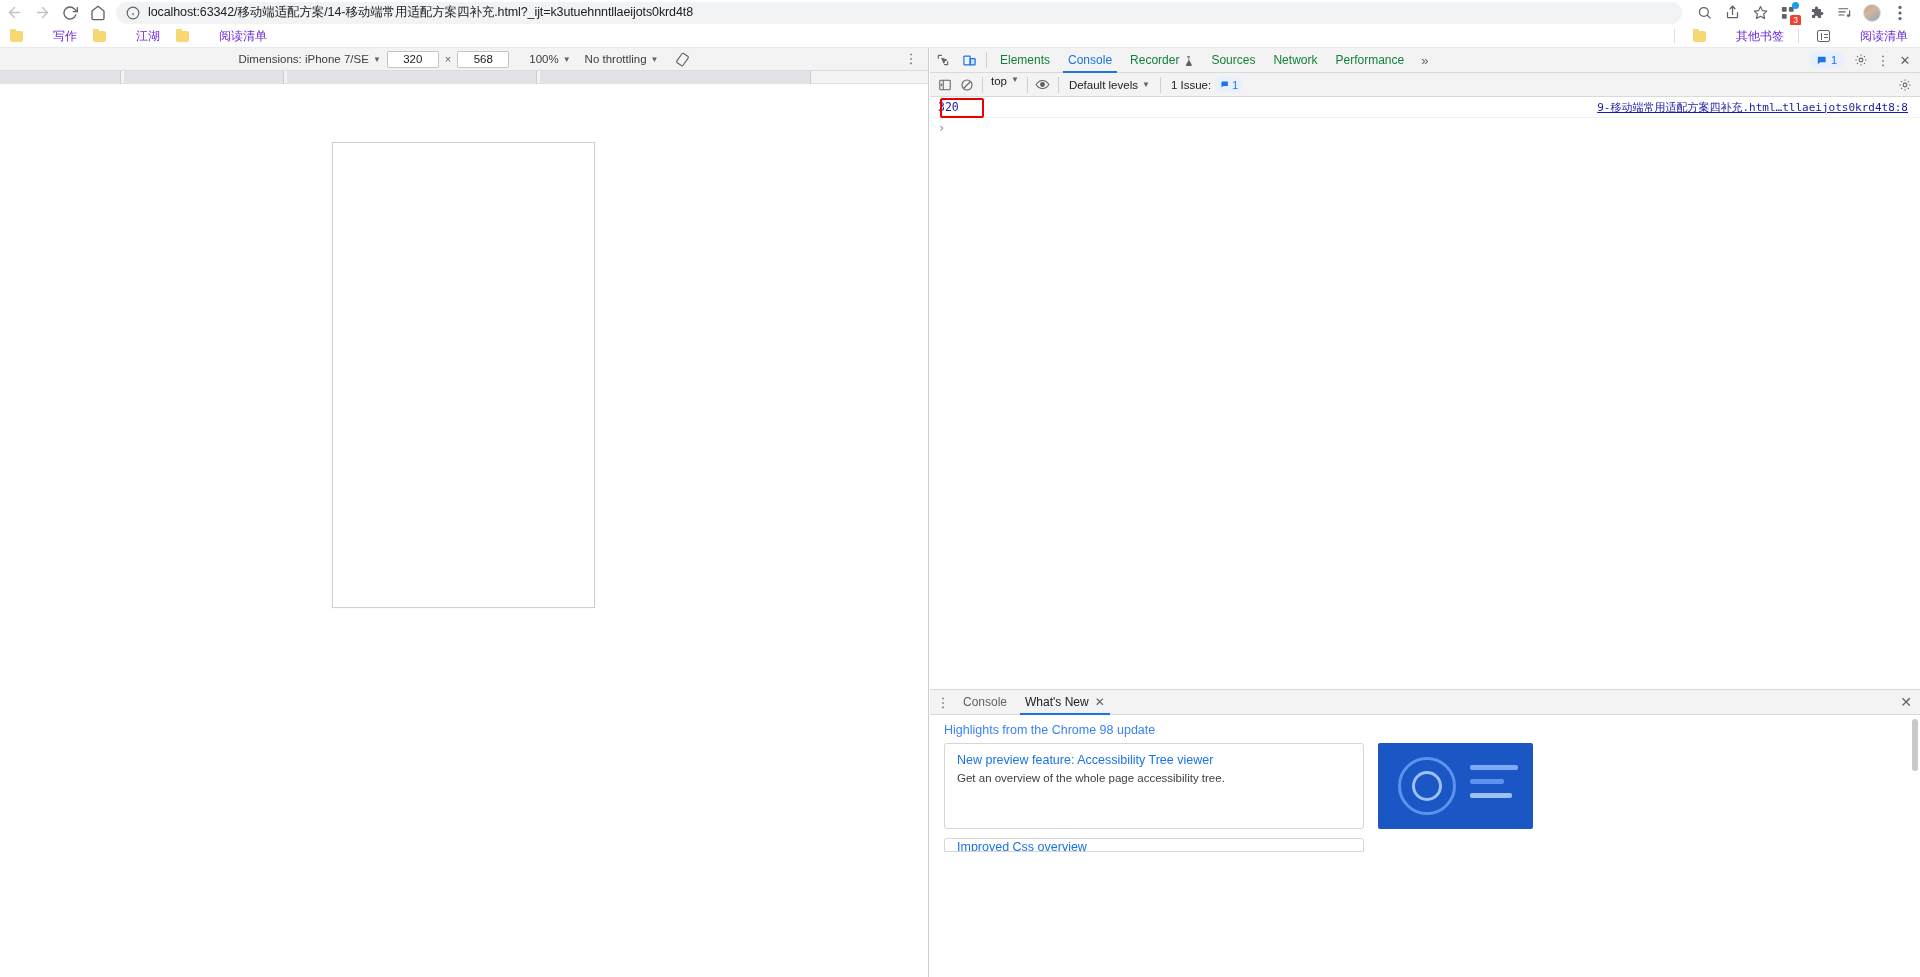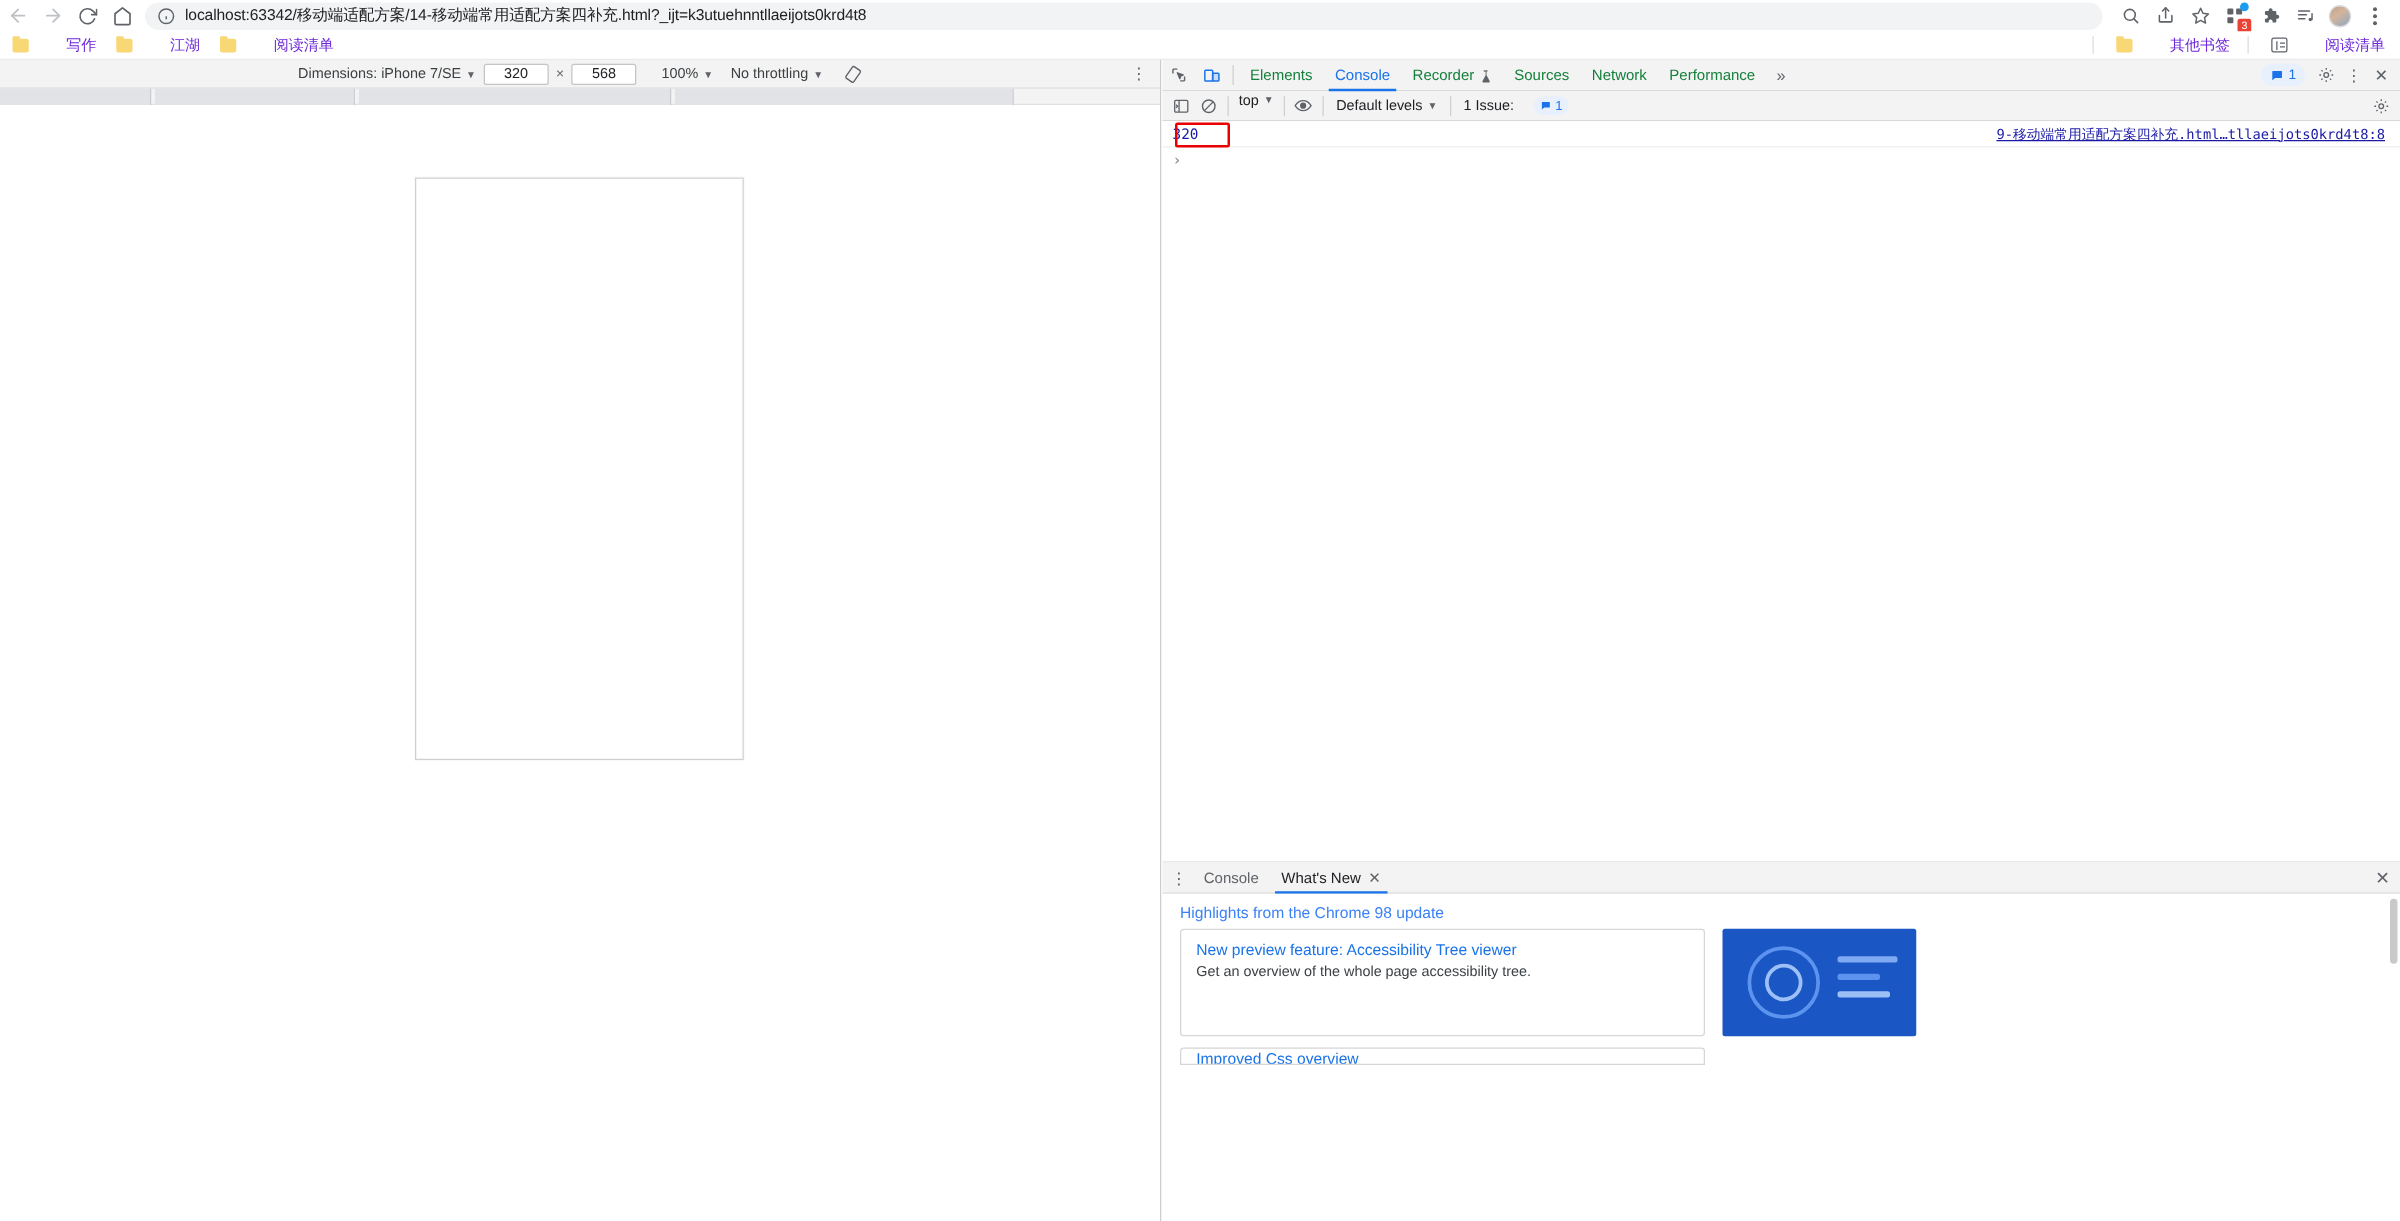--- a/index.html
+++ b/index.html
@@ -193,21 +193,21 @@
   .filter-input {
     flex: 1; height: 18px; margin: 0 6px; background: #fff;
     border: 1px solid #cfcfcf; border-radius: 3px;
     font-size: 11.5px; color: #80868b; line-height: 16px; padding: 0 6px;
   }
   .levels-select {
     font-size: 11.5px; color: #202124; white-space: nowrap;
     display: flex; align-items: center; padding: 0 6px;
   }
   .issue-count {
-    display: flex; align-items: center; gap: 16px;
+    display: flex; align-items: center; gap: 4px;
     font-size: 11.5px; color: #202124; white-space: nowrap; padding: 0 6px;
   }
   .issue-chip {
     display: inline-flex; align-items: center; gap: 3px;
     background: #e8f0fe; color: #1a73e8; border-radius: 8px;
     padding: 0 5px; height: 15px; font-size: 10.5px;
   }
 
   .console-body {
     flex: 1; background: #ffffff; position: relative; overflow: hidden;

